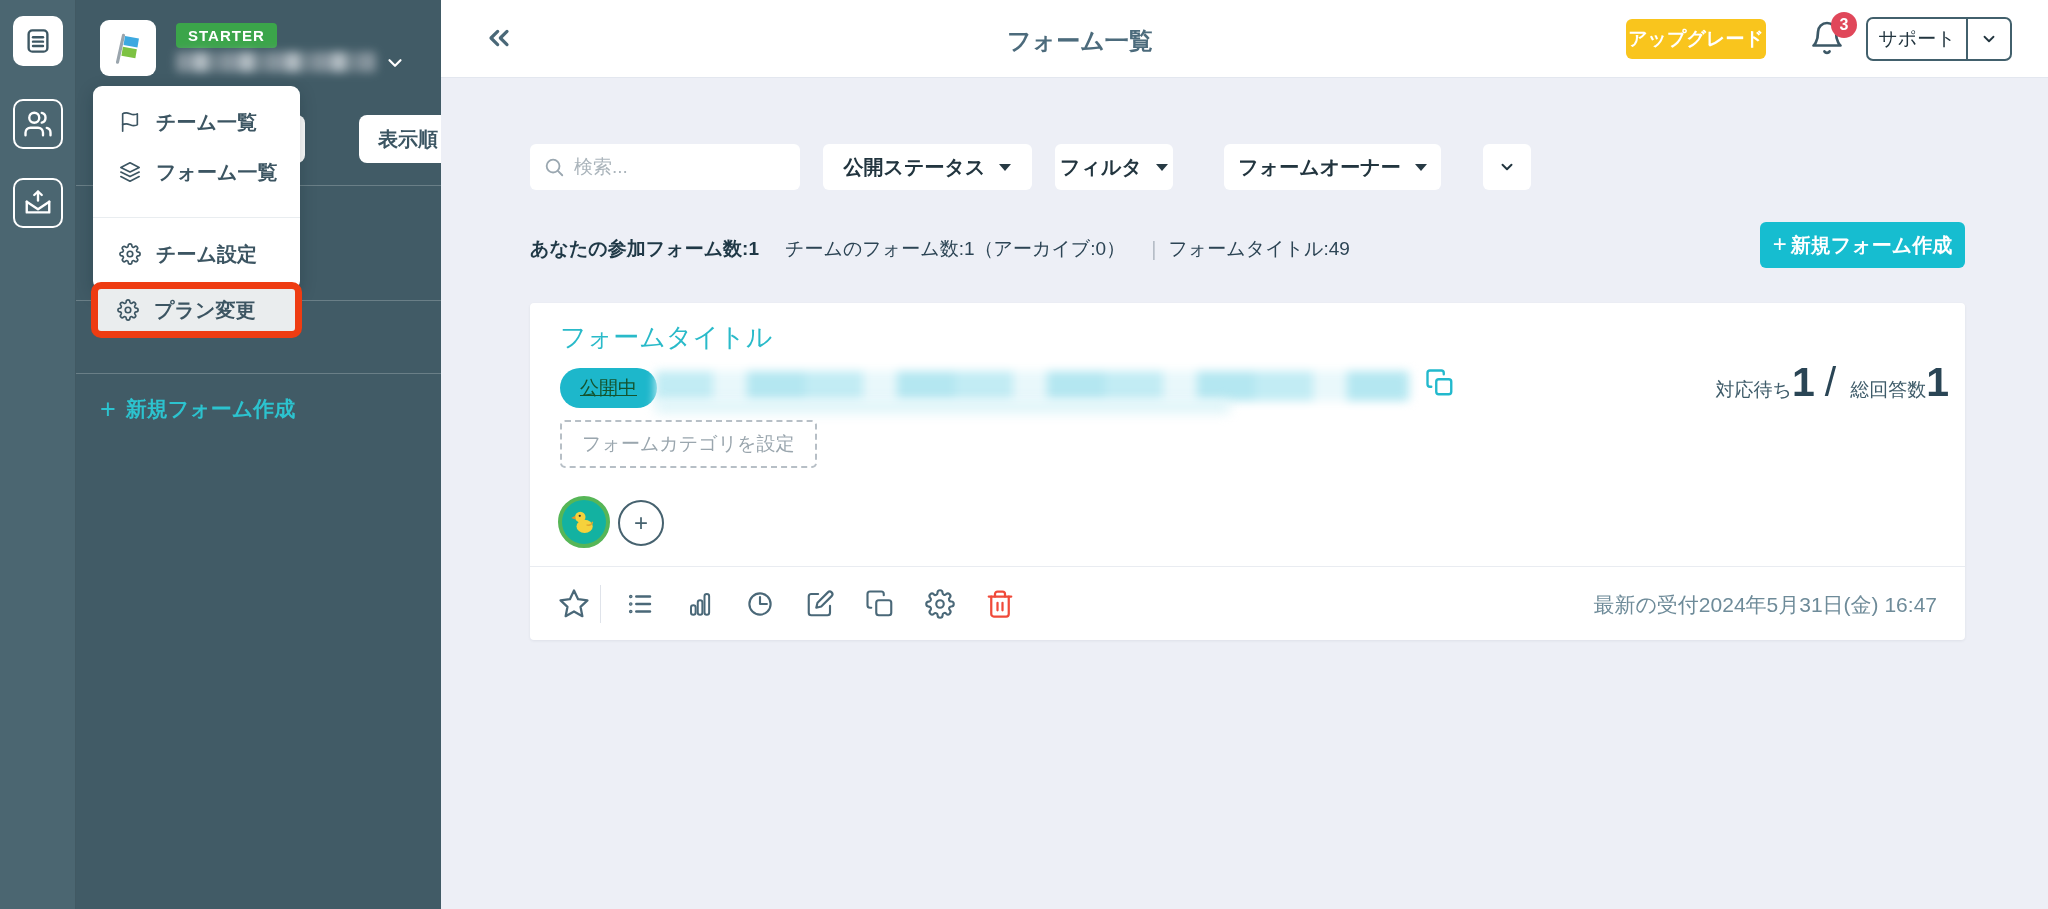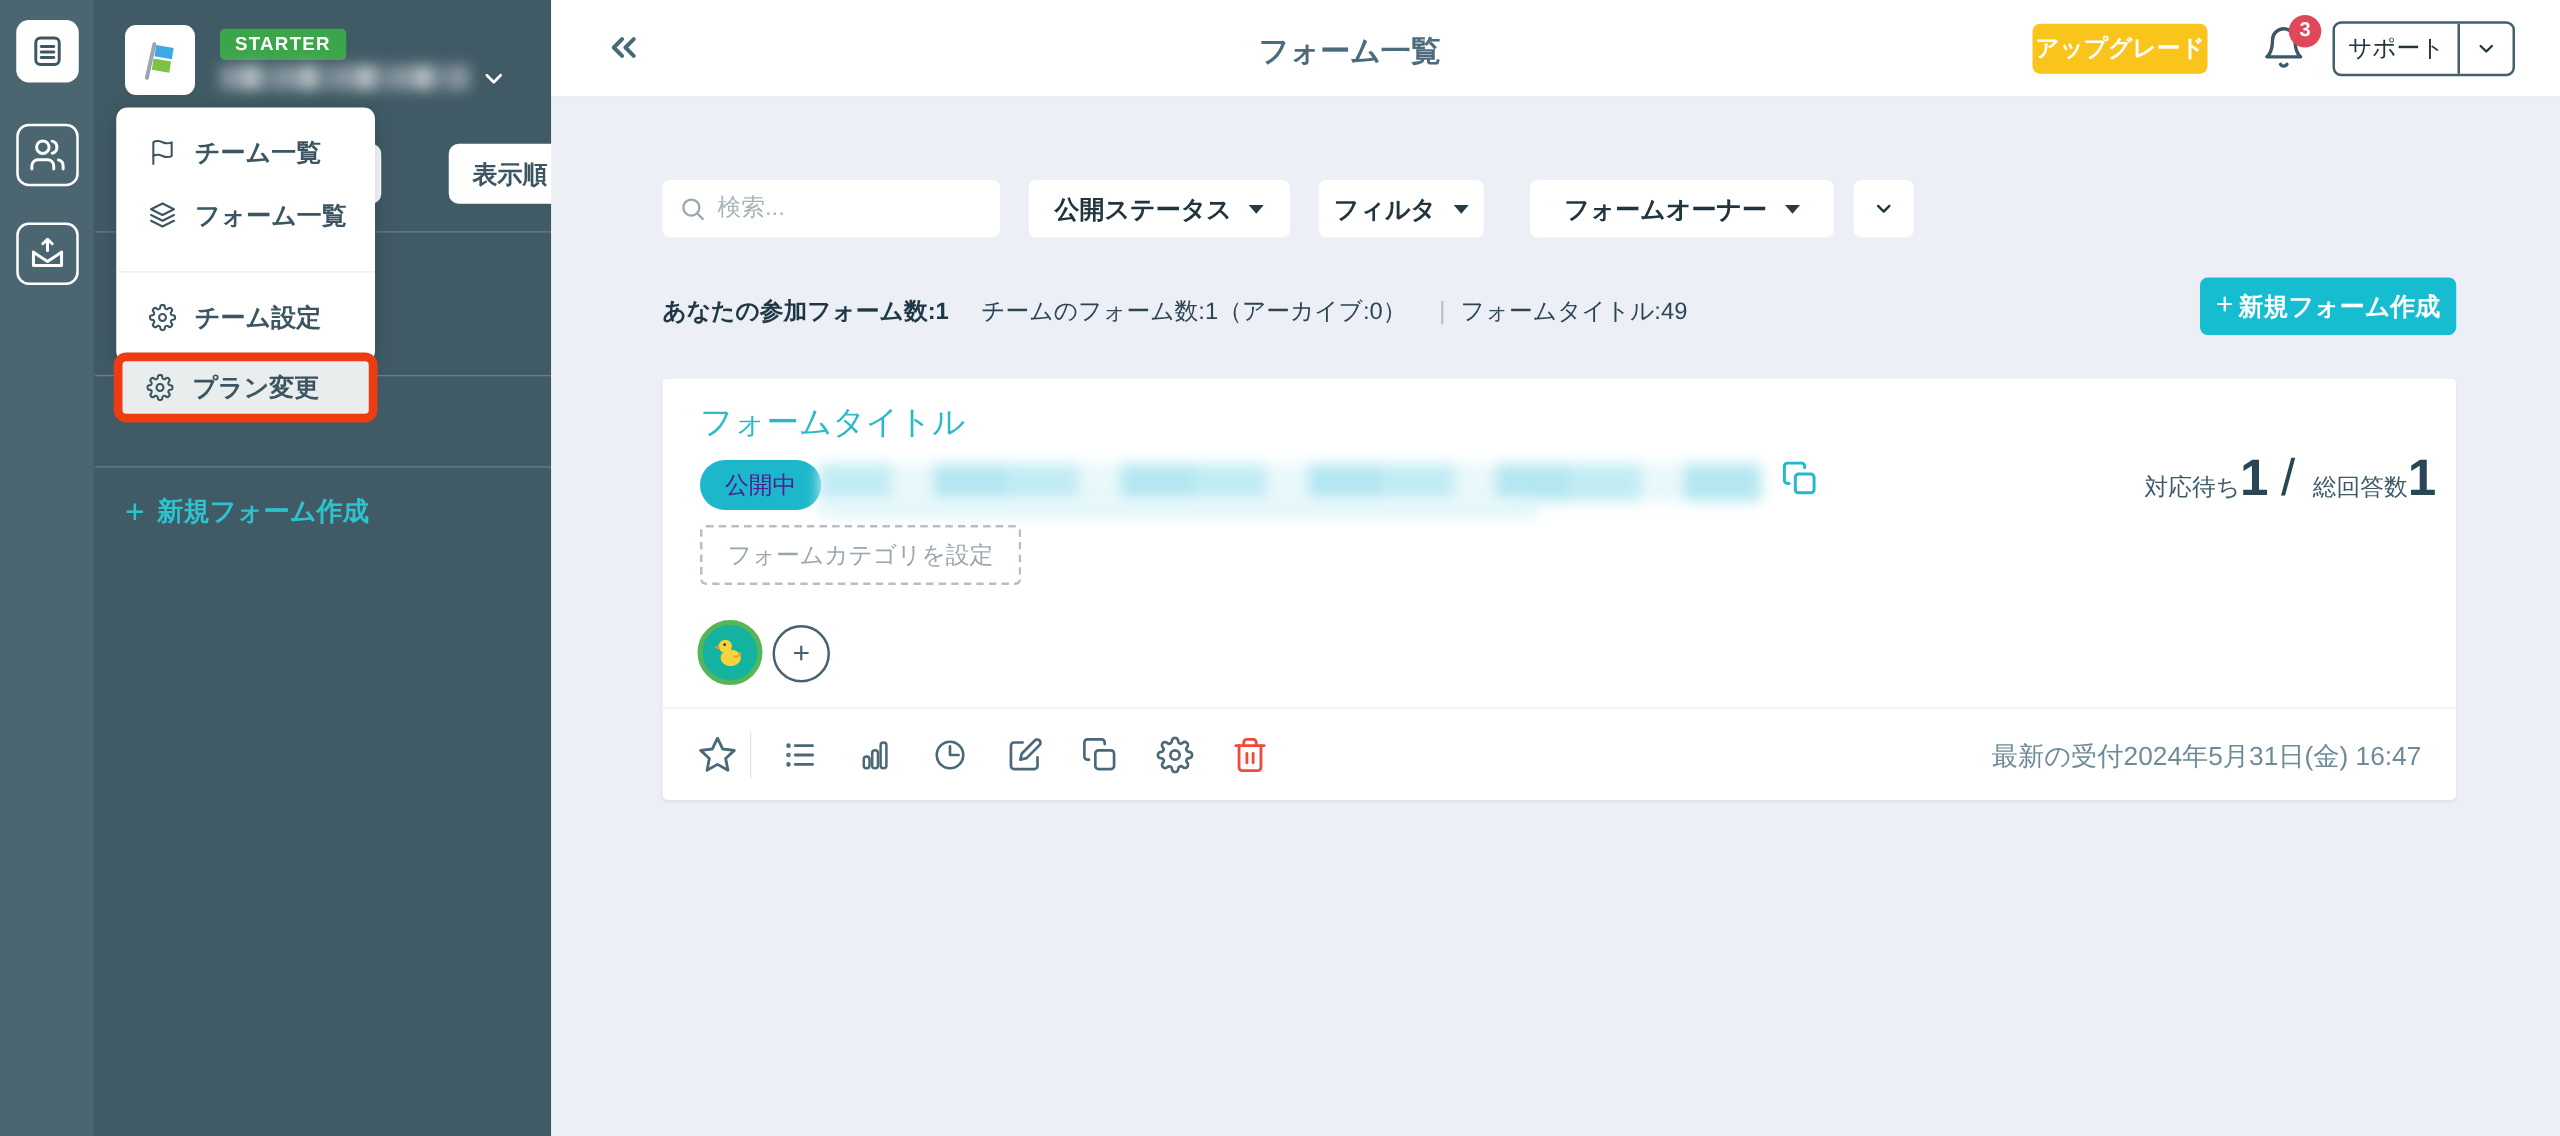--- a/index.html
+++ b/index.html
@@ -70,22 +70,22 @@
   .stats-bar .strong { font-weight:bold; color:#1f3846; }
   .stats-bar .sep { color:#b4bcc6; font-size:20px; }
   .new-form-btn { position:absolute; left:1319px; top:144px; width:205px; height:46px; background:#16bdd0; border:none; border-radius:6px;
       color:#fff; font-size:20px; font-weight:bold; display:flex; align-items:center; justify-content:center; gap:4px; cursor:pointer; font-family:inherit; }
   .new-form-btn .plus { font-size:24px; font-weight:400; margin-top:-2px; }
 
   
   .card { position:absolute; left:89px; top:225px; width:1435px; height:337px; background:#fff; border-radius:4px;
       box-shadow:0 1px 3px rgba(25,40,60,.07); }
   .card-title { position:absolute; left:30px; top:17px; font-size:26px; color:#29bac9; cursor:pointer; }
-  .status-badge { position:absolute; left:30px; top:65px; height:40px; padding:0 20px; background:#1db7cb; color:#4c1d95; border-radius:20px;
-      font-size:19px; display:flex; align-items:center; }
+  .status-badge { position:absolute; left:30px; top:65px; height:40px; padding:0 20px; background:#1db7cb; color:#14532d; border-radius:20px;
+      font-size:19px; display:flex; align-items:center;text-decoration:underline; }
   .url-blur { position:absolute; left:125px; top:68px; width:755px; height:30px; border-radius:4px; filter:blur(5px);
       background:repeating-linear-gradient(90deg,#c2ecf4 0 58px,#e9f8fb 58px 92px,#b4e7f1 92px 150px); }
   .url-blur2 { position:absolute; left:125px; top:97px; width:575px; height:13px; border-radius:4px; filter:blur(6px); background:#ddf4f8; }
   .copy-url { position:absolute; left:895px; top:65px; color:#22b9cd; cursor:pointer; }
   .category-btn { position:absolute; left:30px; top:117px; padding:9px 20px; background:#fff; border:2px dashed #b7bfc6; border-radius:5px;
       font-size:19px; color:#9aa6ae; cursor:pointer; font-family:inherit; }
   .avatar { position:absolute; left:28px; top:193px; width:52px; height:52px; border-radius:50%; background:#13b2a1; border:4px solid #56b657;
       display:flex; align-items:center; justify-content:center; cursor:pointer; }
   .add-member { position:absolute; left:88px; top:197px; width:46px; height:46px; border-radius:50%; border:2px solid #46626f; background:#fff;
       color:#46626f; font-size:24px; font-weight:300; display:flex; align-items:center; justify-content:center; cursor:pointer; }
@@ -255,25 +255,25 @@
         <svg width="22" height="22" viewBox="0 0 24 24" fill="none" stroke="#9aa7b0" stroke-width="2" stroke-linecap="round">
             <circle cx="11" cy="11" r="7"></circle>
             <line x1="16.5" y1="16.5" x2="21" y2="21"></line>
           </svg>
         <input class="search-input" placeholder="検索..." style="">
       </div>
       <button class="filter-btn" style="left:382px;width:209px">
         <span>公開ステータス</span>
           <span class="caret"></span>
       </button>
-      <button class="filter-btn" style="left:614px;width:132px">
+      <button class="filter-btn" style="left:614px;width:118px">
         <span>フィルタ</span>
           <span class="caret"></span>
       </button>
-      <button class="filter-btn" style="left:783px;width:243px">
+      <button class="filter-btn" style="left:783px;width:217px">
         <span>フォームオーナー</span>
           <span class="caret"></span>
       </button>
       <button class="more-filters-btn">
         <svg width="18" height="18" viewBox="0 0 24 24" fill="none" stroke="currentColor" stroke-width="2.6" stroke-linecap="round" stroke-linejoin="round">
             <polyline points="6 9 12 15 18 9"></polyline>
           </svg>
       </button>
 
       <div class="stats-bar">

